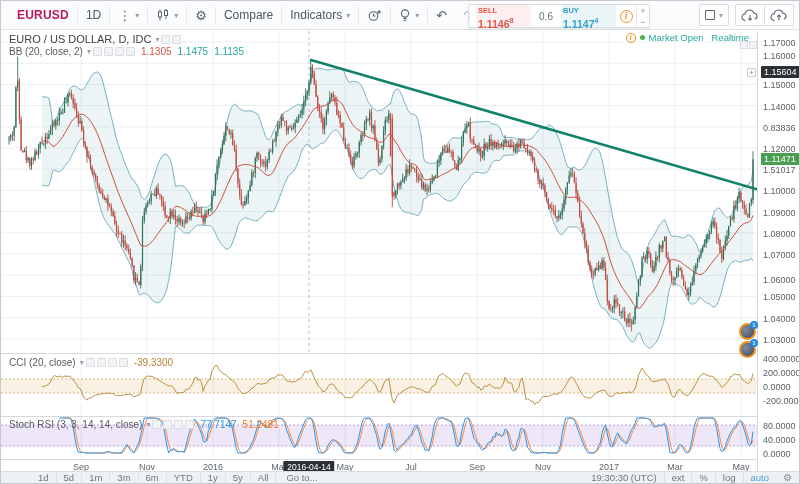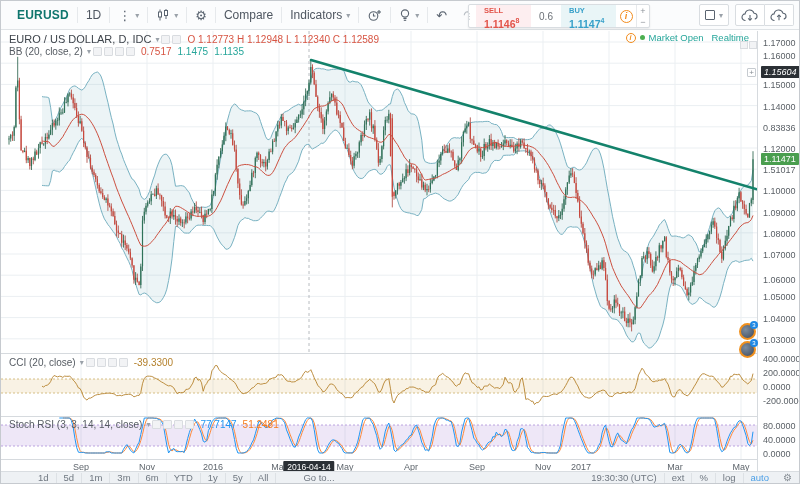--- a/index.html
+++ b/index.html
@@ -12,33 +12,33 @@
   }
   
   #toolbar {
     position:absolute; left:0; top:0; width:100%; height:29px;
     background:#fbfcfd; border-bottom:1px solid #dfe3e6;
     display:flex; align-items:center; padding-left:8px; z-index:30;
   }
   .tb-item { display:flex; align-items:center; height:22px; padding:0 8px;
     font-size:12px; color:#4f5761; cursor:pointer; white-space:nowrap; }
   .tb-sep { width:1px; height:16px; background:#e6e9ec; }
-  .tb-sym { font-weight:bold; color:#0f766e; letter-spacing:.2px; }
+  .tb-sym { font-weight:bold; color:#be185d; letter-spacing:.2px; }
   .caret { font-size:8px; color:#9aa1a9; margin-left:4px; }
   .glyph { font-size:13px; color:#5a6470; }
   .tb-ico svg { display:block; }
   
   #trade {
     position:absolute; left:467px; top:3px; height:24px; z-index:40;
     display:flex; align-items:stretch; background:#fff;
     border:1px solid #d9dde1; border-radius:2px; box-shadow:0 1px 2px rgba(0,0,0,.08);
   }
   .drag-dots { width:7px; display:flex; align-items:center; justify-content:center;
     color:#c3c8cd; font-size:8px; letter-spacing:-1px; }
-  .quote { width:55px; padding:2px 8px; line-height:1; }
+  .quote { width:55px; padding:2px 2px; line-height:1; }
   .quote .ql { font-size:7.5px; font-weight:bold; }
   .quote .qp { font-size:10.5px; font-weight:bold; margin-top:2px; }
   .quote .qp sup { font-size:7px; }
   #q-sell { background:#fdeef0; color:#e2544a; }
   #q-buy  { background:#e9f5f7; color:#37a0c9; }
   #spread { width:30px; display:flex; align-items:center; justify-content:center;
     font-size:10px; color:#6b7076; }
   #trade-info { width:20px; display:flex; align-items:center; justify-content:center; }
   .info-ring { width:13px; height:13px; border:1.5px solid #f28c1d; border-radius:50%;
     color:#f28c1d; font-size:9px; font-style:italic; font-weight:bold;
@@ -57,21 +57,21 @@
   .rt-group .rt-btn:last-child { border-radius:0 2px 2px 0; border-left:none; }
   
   #chart { position:absolute; left:0; top:29px; width:100%; height:443px; background:#fff; }
   svg.pane { position:absolute; left:0; }
   .hsep { position:absolute; left:0; width:756px; height:1px; background:#d6dade; z-index:5; }
   #axis-col { position:absolute; left:756px; top:1px; width:43px; height:443px;
     background:#fff; border-left:1px solid #d6dade; z-index:6; cursor:ns-resize; }
   .ptick { position:absolute; left:5px; font-size:9px; color:#5b6167; }
   .badge { position:absolute; left:3px; font-size:9px; color:#fff; padding:1px 3px;
     border-radius:1px; z-index:8; }
-  #badge-draw { background:#2b3035;font-style:italic; }
+  #badge-draw { background:#2b3035; }
   #badge-last { background:#4a9e4f; }
   #axis-plus { position:absolute; left:-11px; top:37px; width:9px; height:9px;
     border:1px solid #c6cbd0; background:#fff; color:#858c93; font-size:8px;
     line-height:7px; text-align:center; border-radius:1px; cursor:pointer; z-index:9; }
   
   .legend { position:absolute; left:8px; z-index:10; display:flex; align-items:center;
     white-space:nowrap; }
   .lg-title { font-size:11px; color:#3e444b; }
   .lg-sm { font-size:10px; color:#555b62; }
   .lg-box { width:9px; height:9px; background:#f2f3f5; border:1px solid #d9dce0;
@@ -101,21 +101,21 @@
   .ttick { position:absolute; top:2px; font-size:9px; color:#5f666d; transform:translateX(-50%); }
   #time-badge { position:absolute; top:1px; transform:translateX(-50%); background:#2b3035;
     color:#fff; font-size:8.5px; padding:1px 4px; border-radius:1px; z-index:7; }
   
   #bottombar { position:absolute; left:0; bottom:0; width:100%; height:12px;
     background:#eef1f4; border-top:1px solid #d9dde1; z-index:30;
     display:flex; align-items:center; font-size:9.5px; color:#6f7780; }
   #ranges { display:flex; align-items:center; margin-left:30px; }
   #ranges span, #goto { padding:0 7px; cursor:pointer; border-right:1px solid #dde1e5;
     line-height:10px; }
-  #goto { border-right:none; margin-left:20px; }
+  #goto { border-right:none; margin-left:3px; }
   #bb-right { margin-left:auto; display:flex; align-items:center; }
   #bb-right > span { padding:0 7px; border-left:1px solid #dde1e5; line-height:10px; cursor:pointer; }
   #bb-clock { border-left:none !important; cursor:default; }
   #bb-auto { color:#4b9fe6; }
   #bb-gear { font-size:10px; color:#858c93; border-left:none !important; }
 </style>
 </head>
 <body>
 
 <div id="app">
@@ -317,36 +317,30 @@
       </svg>
     <div class="hsep" style="top:323px"></div>
     <div class="hsep" style="top:386px"></div>
 
     <div class="legend" style="top:3px">
       <span class="lg-title">EURO / US DOLLAR, D, IDC</span>
       <span class="caret">▾</span>
       <span class="lg-box"></span>
       <span class="lg-box"></span>
       <span class="lg-gap"></span>
-      <span class="lg-sm red">
-        <span>O</span> <span>1.12773</span>
-        <span>H</span> <span>1.12948</span>
-        <span>L</span> <span>1.12340</span>
-        <span>C</span> <span>1.12589</span>
-      </span>
     </div>
     <div class="legend" style="top:16px">
       <span class="lg-sm">BB (20, close, 2)</span>
       <span class="caret">▾</span>
       <span class="lg-box"></span>
       <span class="lg-box"></span>
       <span class="lg-box"></span>
       <span class="lg-box"></span>
       <span class="lg-gap"></span>
-      <span class="lg-sm red">0.7517</span>
+      <span class="lg-sm red">1.1305</span>
       <span class="lg-gap"></span>
       <span class="lg-sm teal">1.1475</span>
       <span class="lg-gap"></span>
       <span class="lg-sm teal">1.1135</span>
     </div>
     <div class="legend" style="top:327px">
       <span class="lg-sm">CCI (20, close)</span>
       <span class="caret">▾</span>
       <span class="lg-box"></span>
       <span class="lg-box"></span>
@@ -415,24 +409,24 @@
         <span class="ptick" style="top: 418px;">0.0000</span>
       </div>
 
     <div id="time-axis">
       <div id="time-badge" style="left: 308px;">2016-04-14</div>
     <span class="ttick" style="left: 80px;">Sep</span>
         <span class="ttick" style="left: 146px;">Nov</span>
         <span class="ttick" style="left: 212px;">2016</span>
         <span class="ttick" style="left: 278px;">Mar</span>
         <span class="ttick" style="left: 344px;">May</span>
-        <span class="ttick" style="left: 410px;">Apr</span>
+        <span class="ttick" style="left: 410px;">Jul</span>
         <span class="ttick" style="left: 476px;">Sep</span>
         <span class="ttick" style="left: 542px;">Nov</span>
-        <span class="ttick" style="left: 580px;">2017</span>
+        <span class="ttick" style="left: 608px;">2017</span>
         <span class="ttick" style="left: 674px;">Mar</span>
         <span class="ttick" style="left: 740px;">May</span>
       </div>
   </div>
 
   <div id="bottombar">
     <div id="ranges">
         <span>1d</span>
         <span>5d</span>
         <span>1m</span>

